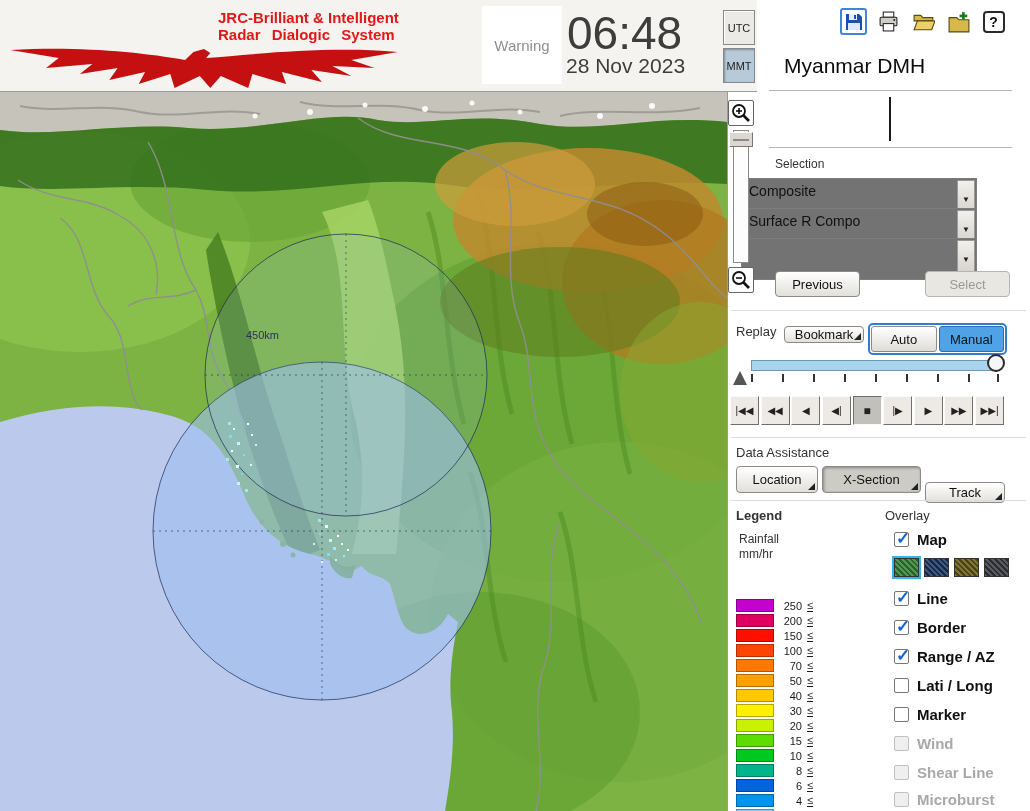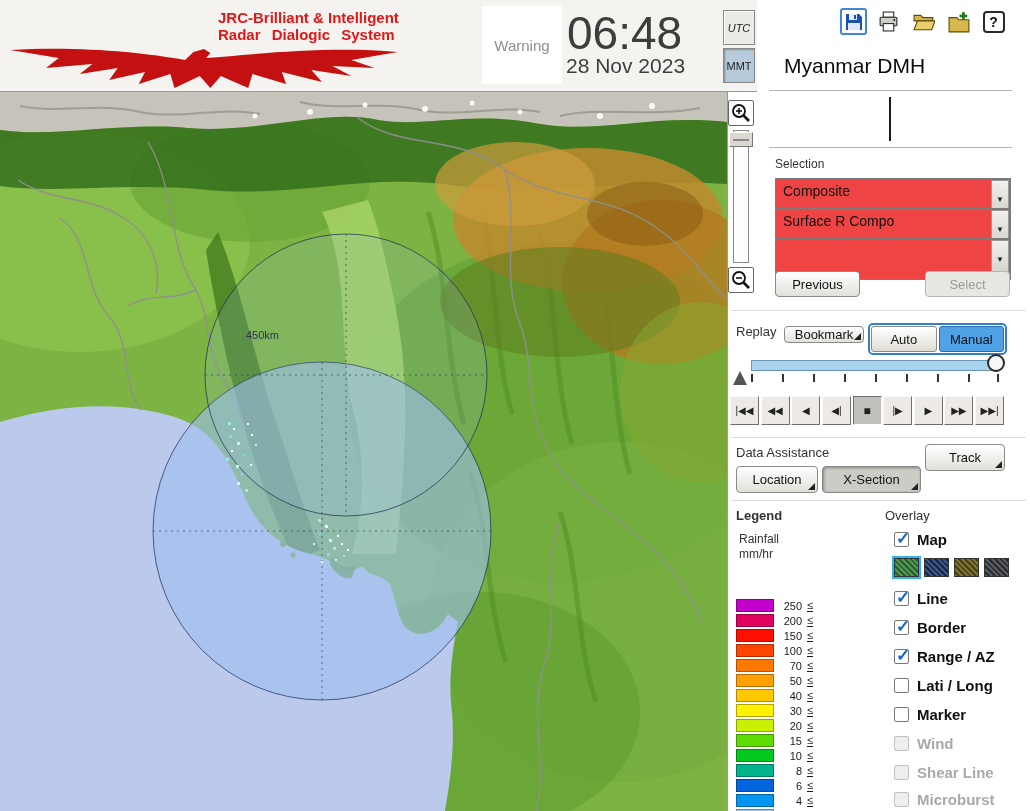--- a/index.html
+++ b/index.html
@@ -13,37 +13,37 @@
 
   
   .logo-title { position:absolute; left:8px; top:0px; font-family:"Liberation Serif", serif; font-weight:bold; font-size:41px; color:#b51313; letter-spacing:1px; }
   .logo-sub { position:absolute; left:218px; top:9px; color:#e11818; font-weight:bold; font-size:15px; line-height:17px; white-space:nowrap; }
   .logo-sub .l2 { display:block; word-spacing:7px; }
   .eagle { position:absolute; left:4px; top:44px; width:400px; height:46px; }
   .warning-box { position:absolute; left:482px; top:6px; width:80px; height:78px; background:#fff; border:none; display:flex; align-items:center; justify-content:center; color:#8f8f8f; font-size:15px; font-family:inherit; }
   .clock-time { position:absolute; left:567px; top:6px; font-size:46px; color:#3d3d3d; }
   .clock-date { position:absolute; left:566px; top:54px; font-size:21px; color:#3d3d3d; white-space:nowrap; }
   .tz { position:absolute; left:723px; width:32px; height:35px; font-size:11px; font-family:inherit; display:flex; align-items:center; justify-content:center; border:1px solid #888; background:#eceae6; box-shadow:inset 1px 1px 0 #fff; color:#222; padding:0; }
-  .tz-utc { top:10px;font-style:italic; }
+  .tz-utc { top:10px; }
   .tz-mmt { top:48px; background:#b6cad9; box-shadow:inset 1px 1px 2px rgba(0,0,0,.3); }
 
   
   .tbtn { position:absolute; top:8px; width:27px; height:27px; display:flex; align-items:center; justify-content:center; background:transparent; border:none; padding:0; z-index:6; }
   .tbtn.selected { background:#fff; border:2px solid #3f86d8; border-radius:3px; }
   .help-box { width:22px; height:22px; border:2px solid #2a2a2a; border-radius:4px; display:flex; align-items:center; justify-content:center; font-weight:bold; font-size:14px; color:#111; }
 
   
   .station { position:absolute; left:784px; top:54px; font-size:21px; color:#0c0c0c; white-space:nowrap; }
   .hr { position:absolute; height:1px; background:#b5b5b5; }
   .hr-soft { background:#dcdcdc; }
   .info-area { position:absolute; left:769px; top:92px; width:243px; height:54px; background:#fff; }
   .caret { position:absolute; left:120px; top:5px; width:2px; height:44px; background:#1a1a1a; }
   .sec-label { position:absolute; font-size:13px; color:#333; white-space:nowrap; }
 
-  .dd { position:absolute; left:775px; width:236px; height:42px; background:#ef4444; border:1px solid #7c7c7c; }
+  .dd { position:absolute; left:741px; width:236px; height:42px; background:#737373; border:1px solid #7c7c7c; }
   .dd-val { position:absolute; left:7px; top:4px; font-size:14px; color:#111; white-space:nowrap; }
   .dd-btn { position:absolute; right:1px; top:1px; bottom:1px; width:18px; background:linear-gradient(#f2f0ec,#d2cfc8); border:1px solid #9a9a9a; display:flex; align-items:center; justify-content:center; font-size:8px; color:#222; padding:0; }
 
   .btn { position:absolute; border:1px solid #8a8a8a; border-radius:4px; background:linear-gradient(#ffffff,#e2e0da); font-size:13px; color:#111; display:flex; align-items:center; justify-content:center; font-family:inherit; }
   .btn.disabled { color:#9a9a9a; background:#e9e7e2; border-color:#b5b5b5; }
   .btn.pressed { background:#cdcbc6; box-shadow:inset 1px 1px 3px rgba(0,0,0,.35); }
   .corner::after { content:""; position:absolute; right:2px; bottom:2px; width:0; height:0; border-left:7px solid transparent; border-bottom:7px solid #222; }
 
   .mode-group { position:absolute; left:868px; top:323px; width:139px; height:32px; border:2px solid #2f7ed2; border-radius:5px; display:flex; background:#fff; }
   .mode-btn { flex:1; margin:1px; border:1px solid #8a8a8a; border-radius:3px; font-size:13px; font-family:inherit; display:flex; align-items:center; justify-content:center; background:linear-gradient(#fff,#e0ddd6); color:#111; padding:0; }
@@ -302,21 +302,21 @@
     <button class="pb">▶</button>
     <button class="pb">▶▶</button>
     <button class="pb">▶▶|</button>
   </div>
 
   <div class="hr hr-soft" style="left:731px; top:437px; width:295px;"></div>
 
   <div class="sec-label" style="left:736px; top:445px;">Data Assistance</div>
   <button class="btn corner" style="left:736px; top:466px; width:82px; height:27px;">Location</button>
   <button class="btn corner pressed" style="left:822px; top:466px; width:99px; height:27px;">X-Section</button>
-  <button class="btn corner" style="left:925px; top:444px; width:80px; height:27px;">Track</button>
+  <button class="btn corner" style="left:925px; top:482px; width:80px; height:21px;">Track</button>
 
   <div class="hr hr-soft" style="left:731px; top:500px; width:295px;"></div>
 
   <div class="sec-label" style="left:736px; top:508px;font-weight:bold;">Legend</div>
   <div class="sec-label" style="left:739px; top:532px; font-size:12px;">Rainfall</div>
   <div class="sec-label" style="left:739px; top:547px; font-size:12px;">mm/hr</div>
 
   <div class="lg-row" style="top:566px">
       <span class="lg-sw" style="background-color: rgb(196, 0, 204);"></span>
       <span class="lg-val">250</span>

